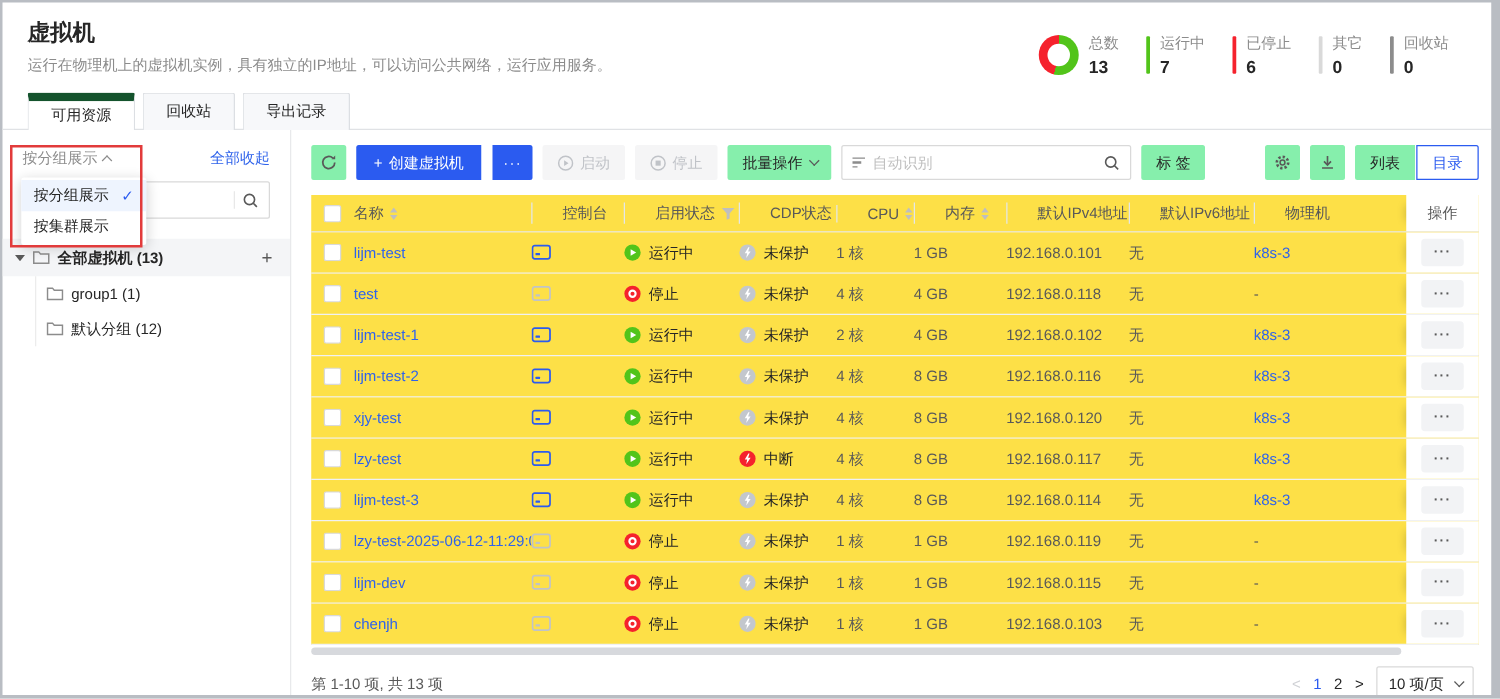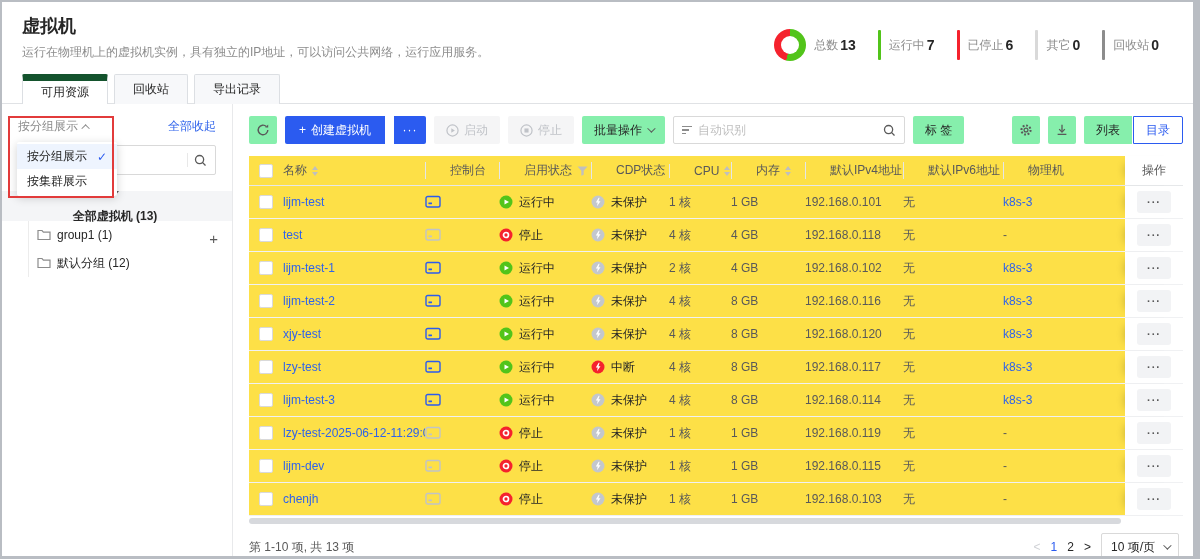--- a/index.html
+++ b/index.html
@@ -7,21 +7,21 @@
   .frame { width:1200px; height:559px; background:#fff; border-style:solid; border-color:#b9bdc3;
            border-width:2px 7px 3px 2px; overflow:hidden; position:relative; }
   .app { display:flex; flex-direction:column; height:100%; font-size:12px; color:#262626; }
 
   
   .hdr { display:flex; align-items:flex-end; padding:12px 20px 0 20px; }
   .hdr-left h1 { font-size:18px; font-weight:bold; margin-bottom:6px; }
   .subtitle { color:#8c8c8c; font-size:12px; }
   .stats { margin-left:auto; display:flex; align-items:center; gap:22px; padding-right:14px; margin-top:2px; }
   .stat { display:flex; align-items:center; gap:8px; }
-  .stat-col { display:flex; flex-direction:row; gap:2px; }
+  .stat-col { display:flex; flex-direction:column; gap:2px; }
   .stat-label { color:#8c8c8c; font-size:12px; }
   .stat-value { font-size:14px; font-weight:bold; color:#262626; }
   .stat-bar { width:3px; height:30px; border-radius:1px; background:#d9d9d9; }
   .donut { width:32px; height:32px; border-radius:50%; position:relative; }
   .donut::after { content:""; position:absolute; inset:7px; background:#fff; border-radius:50%; }
 
   
   .tabs { display:flex; padding:0 20px; border-bottom:1px solid #e0e2e5; margin-top:12px; }
   .tab { height:30px; display:flex; align-items:center; padding:0 18px; margin-right:6px;
          background:#f7f8fa; border:1px solid #dcdfe3; border-bottom:none;
@@ -47,21 +47,21 @@
   .dd-panel { position:absolute; left:15px; top:38px; width:100px; background:#fff; z-index:5;
               border-radius:2px; box-shadow:0 2px 10px rgba(0,0,0,.18); padding:2px 0; }
   .dd-item { height:25px; display:flex; align-items:center; justify-content:space-between;
              padding:0 10px; cursor:pointer; color:#262626; }
   .dd-item.selected { background:#eef4fe; }
   .dd-check { color:#2b5bf0; font-size:12px; }
   .annot { position:absolute; left:6px; top:12px; width:106px; height:82px; border:2px solid #e23b3b;
            z-index:6; pointer-events:none; }
 
   .tree-root { margin-top:16px; height:30px; background:#f4f5f7; display:flex; align-items:center;
-               gap:6px; padding:0 14px 0 10px;flex-direction:column; }
+               gap:6px; padding:0 14px 0 10px; }
   .caret-down { width:0; height:0; border-left:4px solid transparent; border-right:4px solid transparent;
                 border-top:5px solid #595959; }
   .tree-root .lbl { font-weight:bold; }
   .tree-add { margin-left:auto; font-size:15px; color:#595959; cursor:pointer; line-height:1; }
   .tree-children { margin-left:26px; border-left:1px solid #ececec; padding-left:8px; }
   .tree-item { height:28px; display:flex; align-items:center; gap:6px; cursor:pointer; }
 
   
   .main { flex:1; min-width:0; padding:12px 10px 0 16px; display:flex; flex-direction:column; }
   .tbar { display:flex; align-items:center; gap:8px; }

